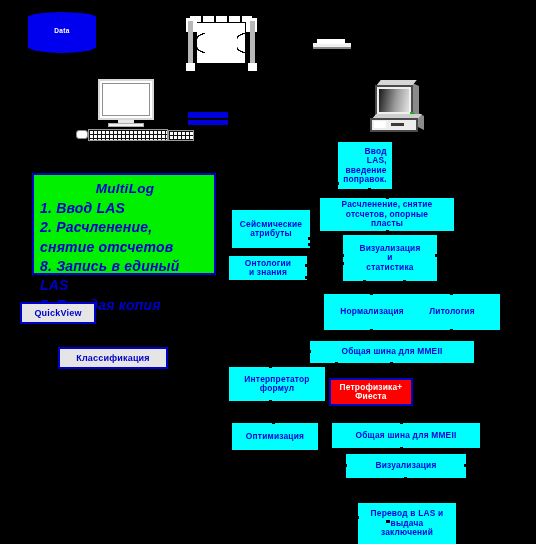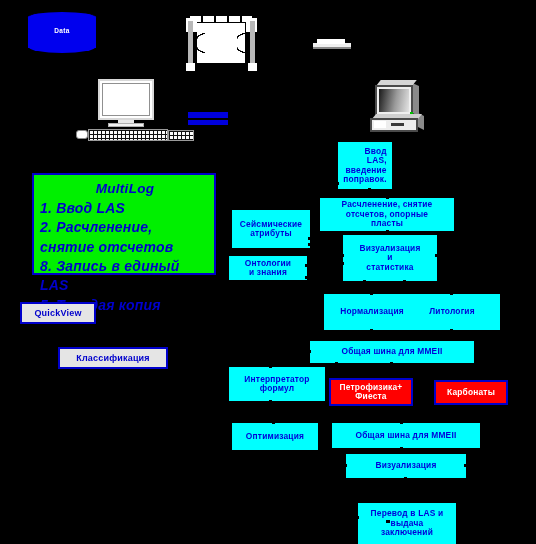--- a/index.html
+++ b/index.html
@@ -466,23 +466,20 @@
 формул</span>
     <div class="port v" style="left:40px; top:-3px;"></div>
     <div class="port v" style="left:40px; top:33px;"></div>
   </div>
 
   <div class="node red" style="left:329px; top:378px; width:84px; height:28px;">
     <span>Петрофизика+
 Фиеста</span>
   </div>
 
-  <div class="node red" style="left:434px; top:380px; width:74px; height:25px;">
-    <span>Карбонаты</span>
-  </div>
 
   <div class="node cyan" style="left:232px; top:423px; width:86px; height:27px;">
     <span>Оптимизация</span>
     <div class="port v" style="left:40px; top:-3px;"></div>
   </div>
 
   <div class="node cyan" style="left:332px; top:423px; width:148px; height:25px;">
     <span>Общая шина для ММЕII</span>
     <div class="port v" style="left:68px; top:-3px;"></div>
     <div class="port v" style="left:68px; top:24px;"></div>

